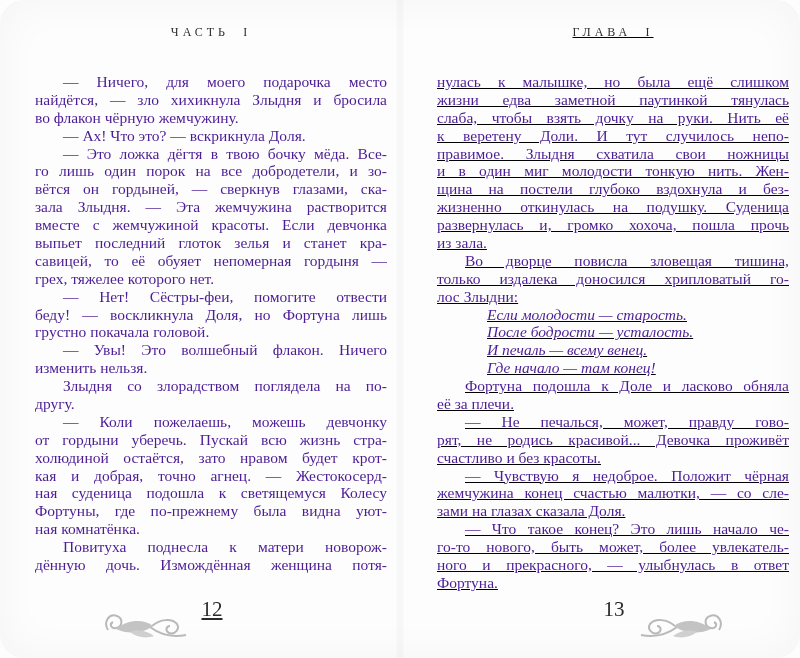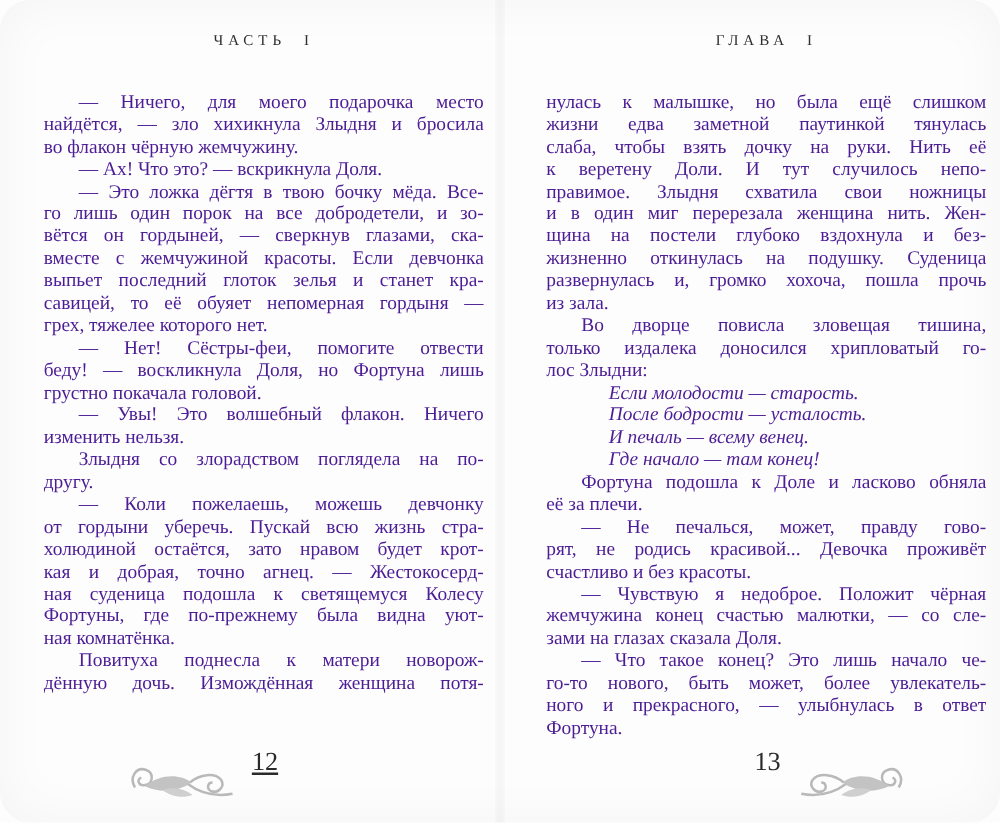--- a/index.html
+++ b/index.html
@@ -10,21 +10,21 @@
   }
   .spread{
     display:flex;width:800px;height:658px;
     box-shadow:inset 0 0 45px rgba(0,0,0,0.04);
     border-radius:24px;
   }
   .page{
     position:relative;width:400px;height:658px;box-sizing:border-box;
   }
   .page.left{padding:20px 13px 0 35px;}
-  .page.right{padding:20px 11px 0 37px;}
+  .page.right{padding:20px 11px 0 37px;text-decoration:underline;}
   .header{
     height:22px;line-height:22px;text-align:center;
     font-size:17px;letter-spacing:4px;word-spacing:6px;
     color:#2e2e2e;text-transform:lowercase;font-variant:small-caps;
     margin-bottom:31px;
   }
   .body-text{width:100%;}
   .line{
     font-size:15.5px;line-height:17.9px;color:#4c1d95;
     text-align:justify;text-align-last:justify;
@@ -60,20 +60,21 @@
   <div class="page left">
     <div class="header">ЧАСТЬ I</div>
     <div class="body-text">
         <div class="line ind">— Ничего, для моего подарочка место</div>
         <div class="line">найдётся, — зло хихикнула Злыдня и бросила</div>
         <div class="line end">во флакон чёрную жемчужину.</div>
         <div class="line ind end">— Ах! Что это? — вскрикнула Доля.</div>
         <div class="line ind">— Это ложка дёгтя в твою бочку мёда. Все-</div>
         <div class="line">го лишь один порок на все добродетели, и зо-</div>
         <div class="line">вётся он гордыней, — сверкнув глазами, ска-</div>
+        <div class="line">зала Злыдня. — Эта жемчужина растворится</div>
         <div class="line">вместе с жемчужиной красоты. Если девчонка</div>
         <div class="line">выпьет последний глоток зелья и станет кра-</div>
         <div class="line">савицей, то её обуяет непомерная гордыня —</div>
         <div class="line end">грех, тяжелее которого нет.</div>
         <div class="line ind">— Нет! Сёстры-феи, помогите отвести</div>
         <div class="line">беду! — воскликнула Доля, но Фортуна лишь</div>
         <div class="line end">грустно покачала головой.</div>
         <div class="line ind">— Увы! Это волшебный флакон. Ничего</div>
         <div class="line end">изменить нельзя.</div>
         <div class="line ind">Злыдня со злорадством поглядела на по-</div>
@@ -103,21 +104,21 @@
   </div>
 
   <div class="page right">
     <div class="header">ГЛАВА I</div>
     <div class="body-text">
         <div class="line">нулась к малышке, но была ещё слишком</div>
         <div class="line">жизни едва заметной паутинкой тянулась</div>
         <div class="line">слаба, чтобы взять дочку на руки. Нить её</div>
         <div class="line">к веретену Доли. И тут случилось непо-</div>
         <div class="line">правимое. Злыдня схватила свои ножницы</div>
-        <div class="line">и в один миг перерезала женщина нить. Жен-</div>
+        <div class="line">и в один миг молодости тонкую нить. Жен-</div>
         <div class="line">щина на постели глубоко вздохнула и без-</div>
         <div class="line">жизненно откинулась на подушку. Суденица</div>
         <div class="line">развернулась и, громко хохоча, пошла прочь</div>
         <div class="line end">из зала.</div>
         <div class="line ind">Во дворце повисла зловещая тишина,</div>
         <div class="line">только издалека доносился хрипловатый го-</div>
         <div class="line end">лос Злыдни:</div>
         <div class="line end verse">Если молодости — старость.</div>
         <div class="line end verse">После бодрости — усталость.</div>
         <div class="line end verse">И печаль — всему венец.</div>

